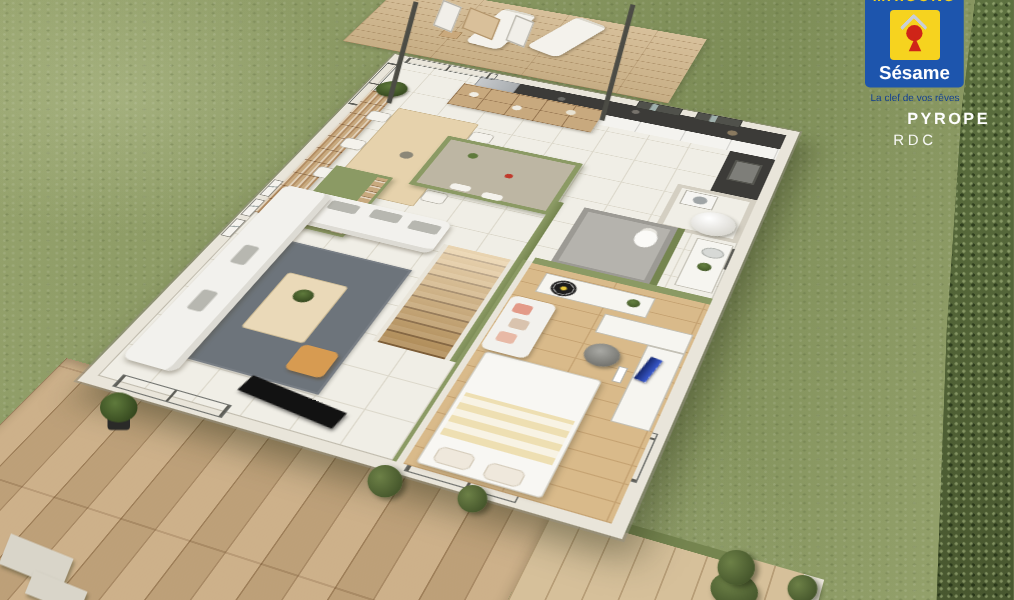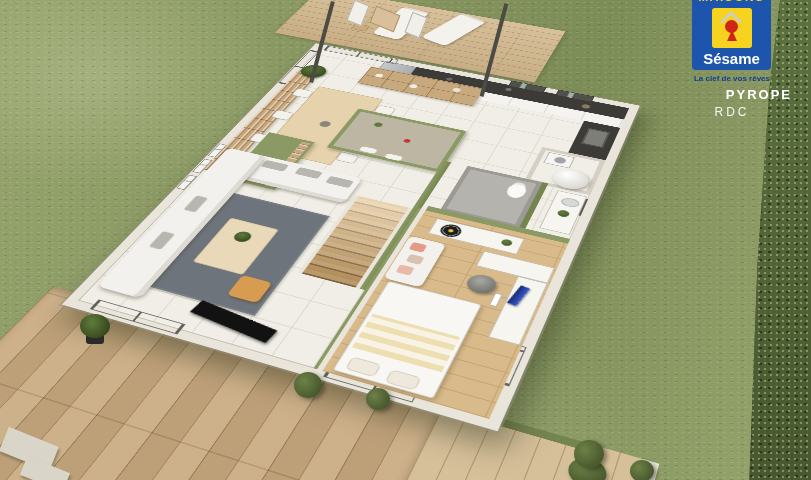--- a/index.html
+++ b/index.html
@@ -206,21 +206,21 @@
   .brand-top{padding-top:7px;line-height:16px;font-size:12px;font-weight:bold;
     letter-spacing:1.5px;color:var(--logo_yellow);}
   .emblem{position:relative;width:40px;height:40px;margin:3px auto 0;background:var(--logo_yellow);border-radius:3px;}
   .roof{position:absolute;left:11px;top:6px;width:16px;height:16px;transform:rotate(45deg);
     border-top:3px solid #c9ced6;border-left:3px solid #c9ced6;border-radius:2px;}
   .kcirc{position:absolute;left:13px;top:12px;width:13px;height:13px;border-radius:50%;background:var(--logo_red);}
   .kstem{position:absolute;left:15px;top:22px;width:0;height:0;
     border-left:5px solid transparent;border-right:5px solid transparent;border-bottom:11px solid var(--logo_red);}
   .brand{color:#ffffff;font-weight:bold;font-size:15px;line-height:18px;margin-top:2px;}
   .tagline{position:absolute;left:672px;top:74px;width:120px;text-align:center;
-    font-size:8px;font-weight:bold;color:var(--tagline_blue);}
+    font-size:8px;font-weight:normal;color:var(--tagline_blue);}
   .model{position:absolute;left:672px;top:87px;width:120px;text-align:right;
     font-size:13px;font-weight:bold;letter-spacing:2px;color:#ffffff;}
   .floorlbl{position:absolute;left:672px;top:105px;width:120px;text-align:center;
     font-size:12px;letter-spacing:3px;color:rgba(255,255,255,.93);}
 </style>
 </head>
 <body>
 
 <div class="scene">
   <div class="grass"></div>

